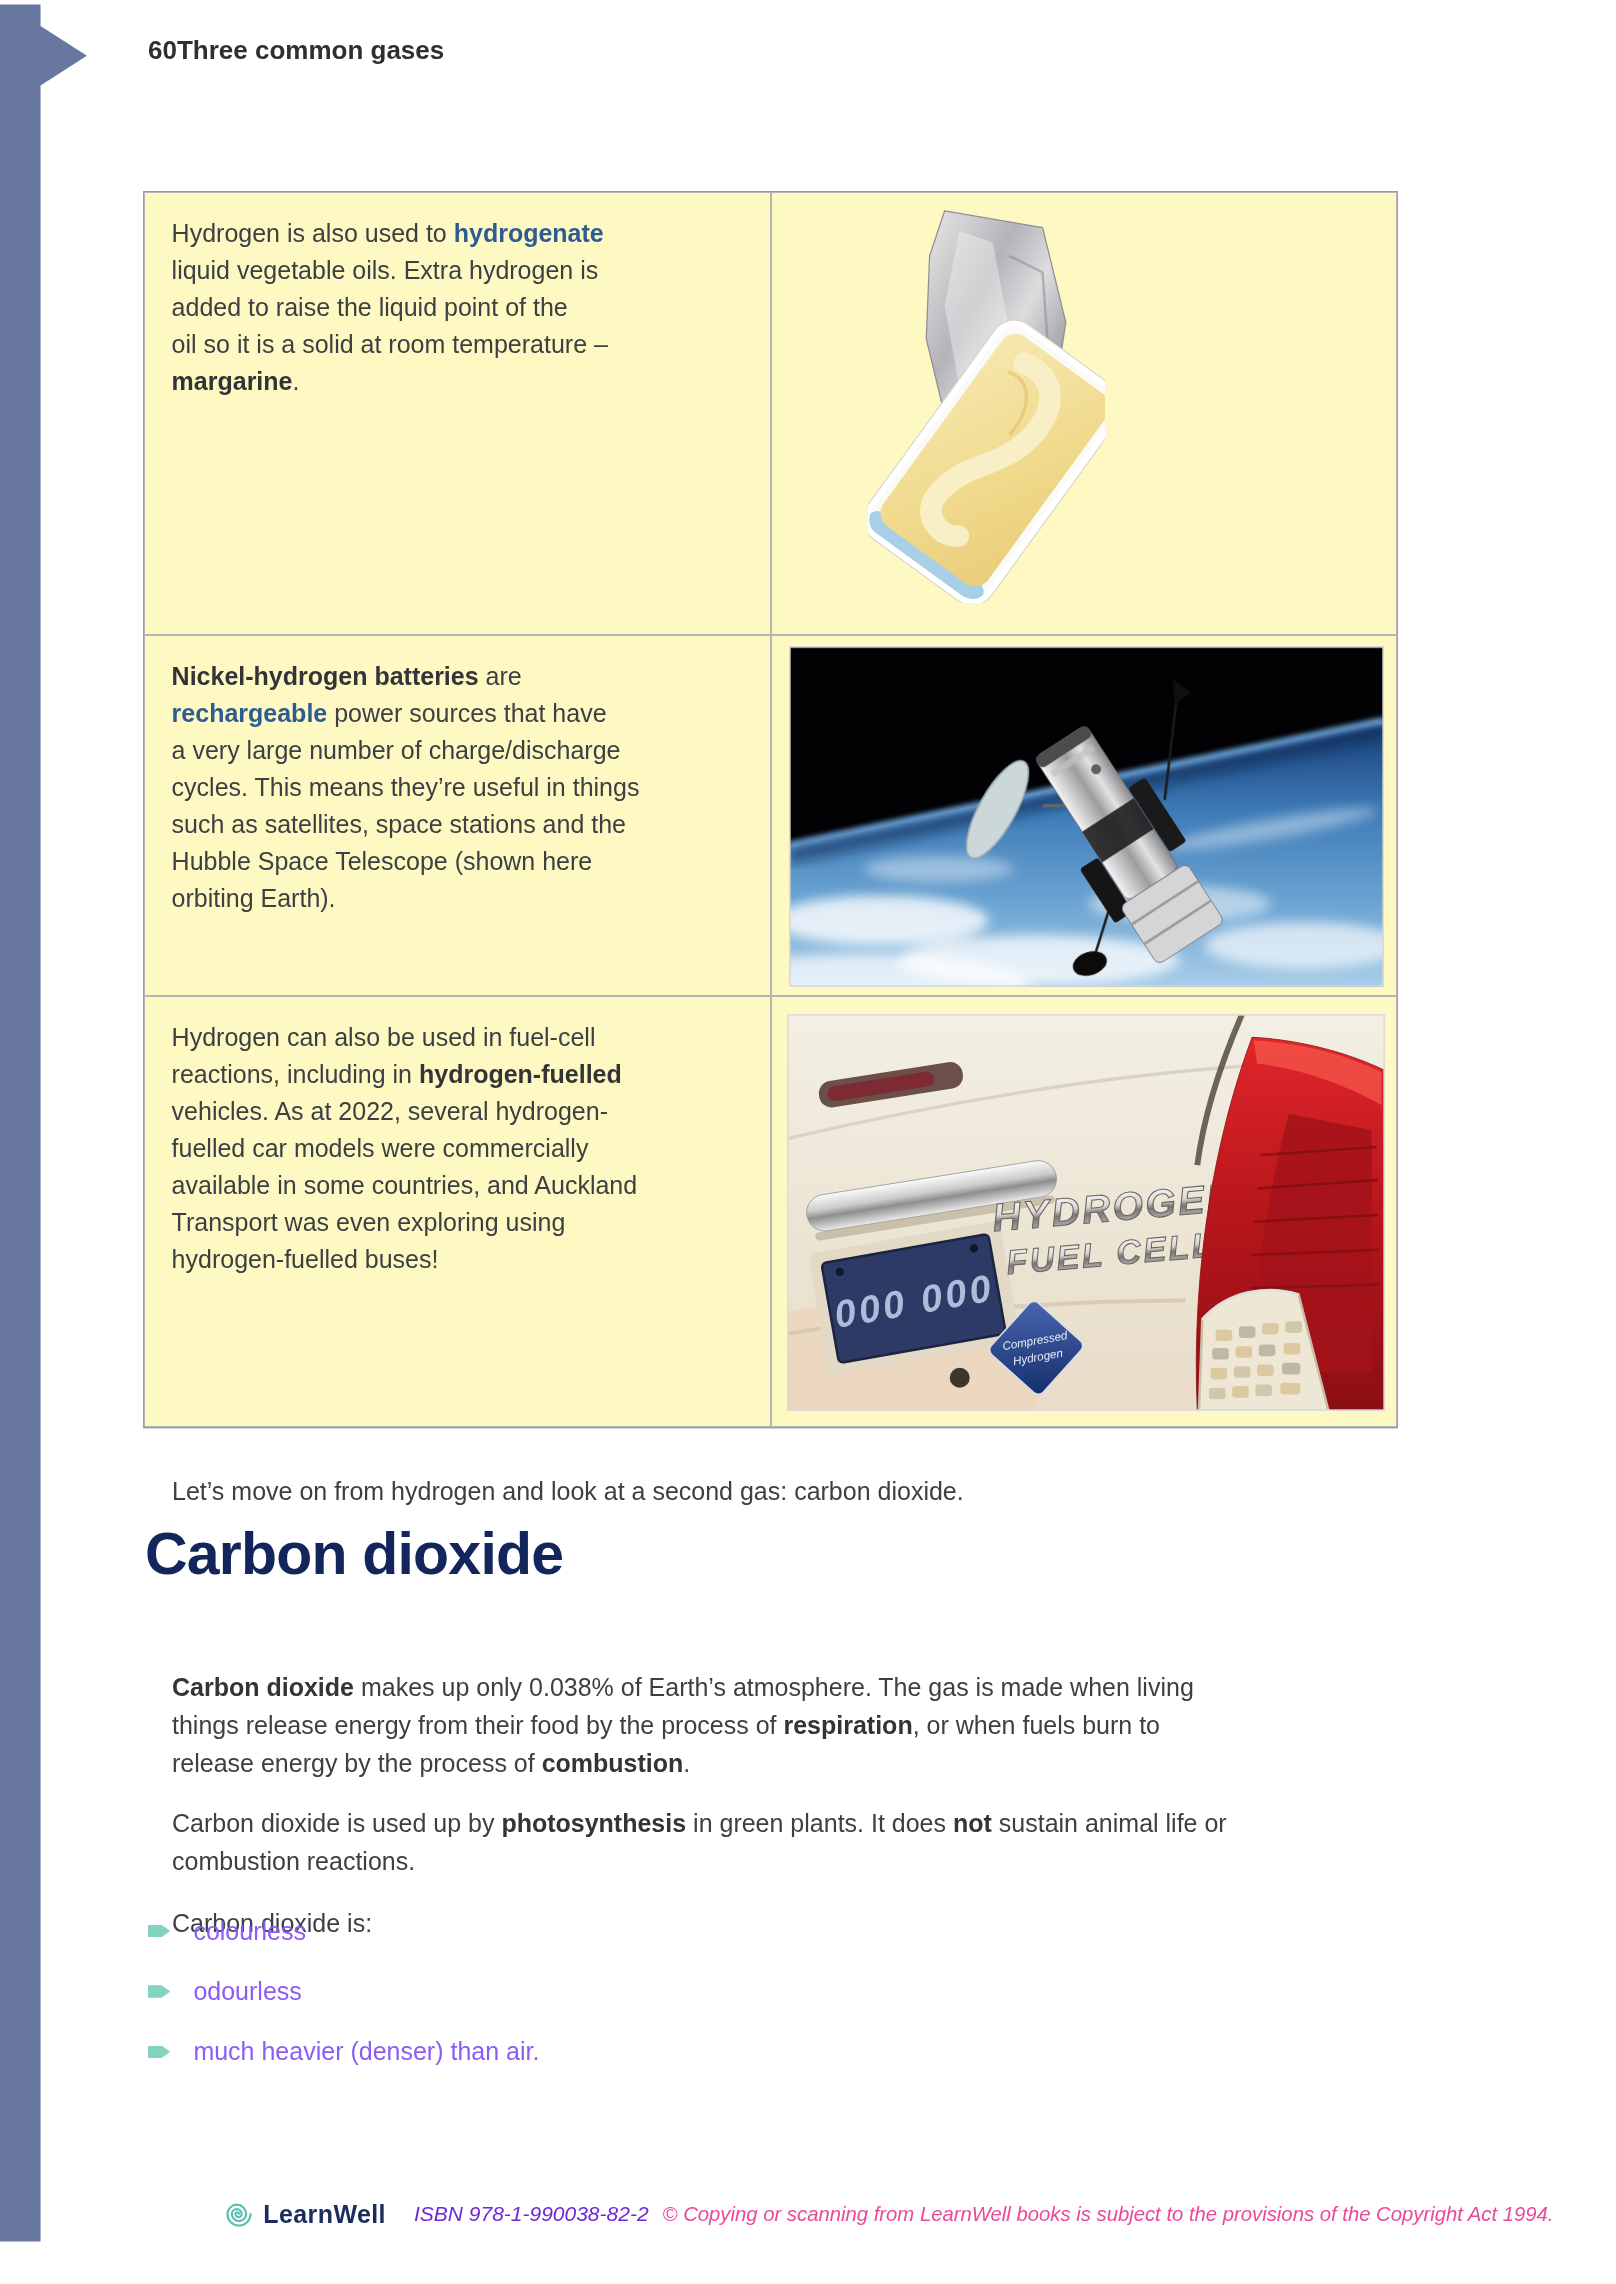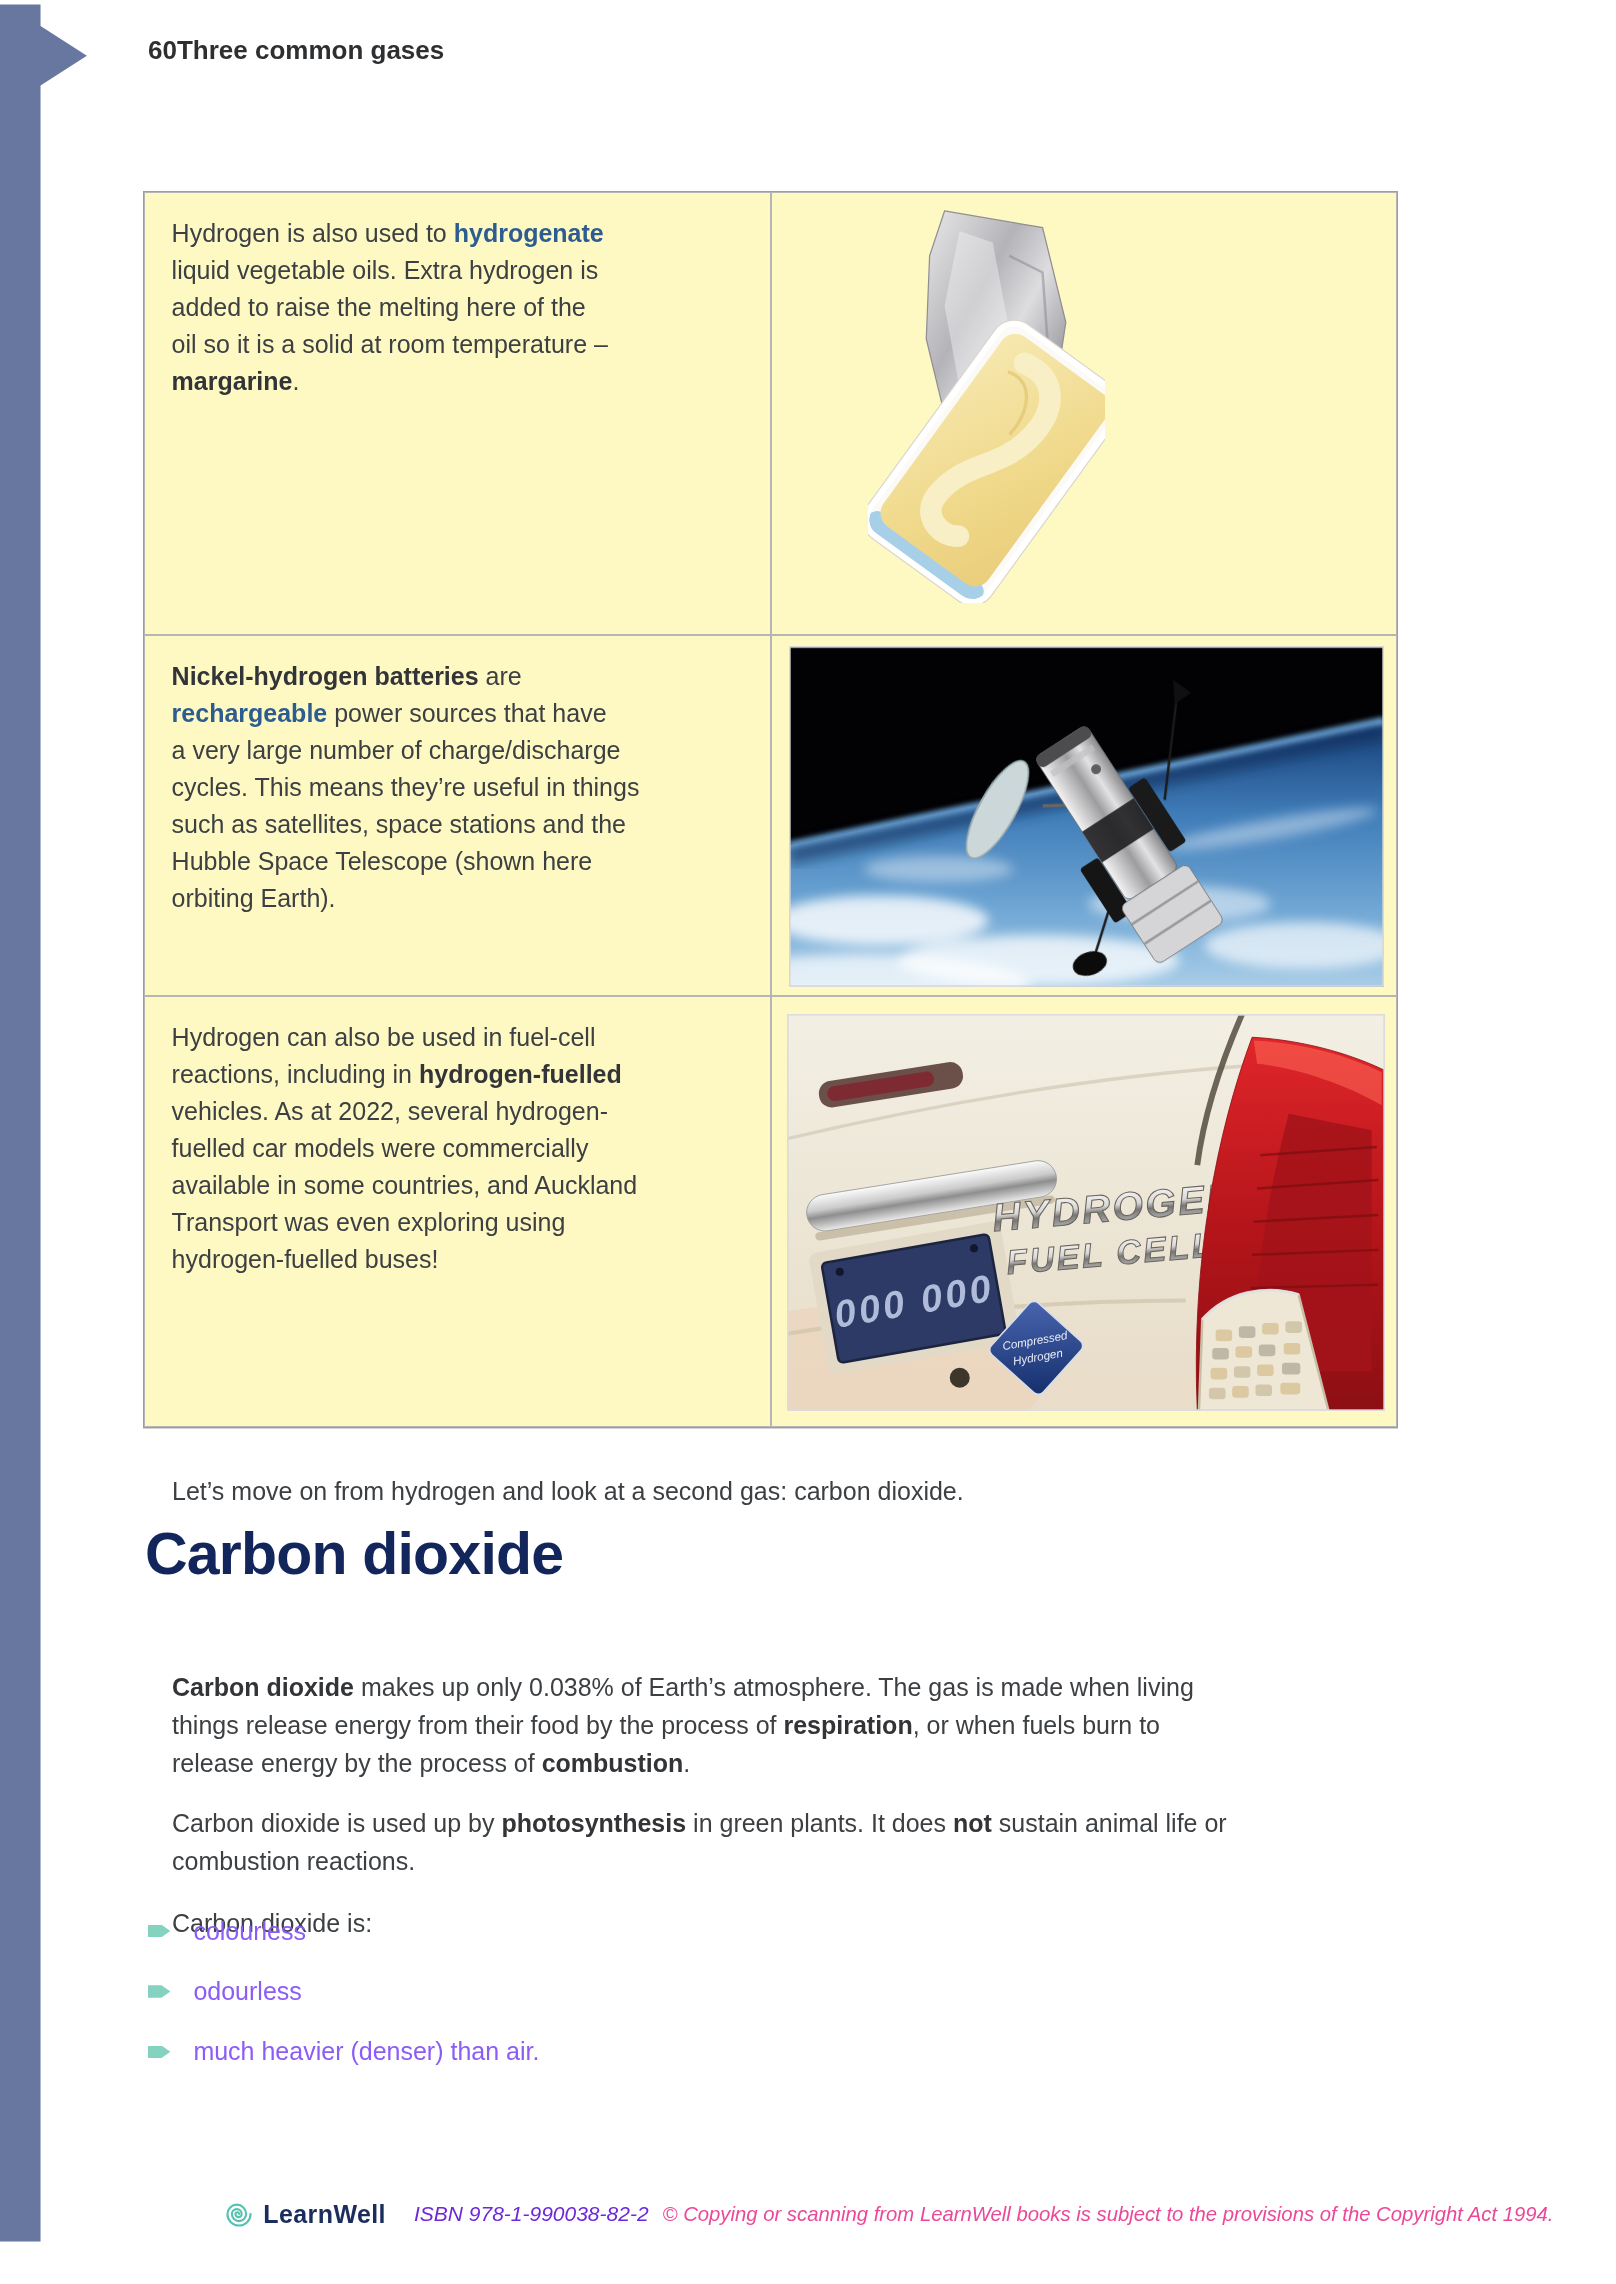--- a/index.html
+++ b/index.html
@@ -48,21 +48,21 @@
   </svg>
 </div>
 
 <div class="page-header">
   <span>60</span>
   <span>Three common gases</span>
 </div>
 
 <div class="content-table">
 
-  <div class="cell text-cell"><span>Hydrogen is also used to </span><span class="run-accent">hydrogenate</span><br><span>liquid vegetable oils. Extra hydrogen is</span><br><span>added to raise the melting here of the</span><br><span>oil so it is a solid at room temperature –</span><br><span class="run-bold">margarine</span><span>.</span></div>
+  <div class="cell text-cell"><span>Hydrogen is also used to </span><span class="run-accent">hydrogenate</span><br><span>liquid vegetable oils. Extra hydrogen is</span><br><span>added to raise the liquid point of the</span><br><span>oil so it is a solid at room temperature –</span><br><span class="run-bold">margarine</span><span>.</span></div>
 
   <div class="cell img-cell">
 
     <svg class="photo" style="left:96px;top:13.3px" width="237" height="397" viewBox="0 0 285 478">
       <defs>
         <linearGradient id="foilG" x1="0" y1="0" x2="1" y2="1">
           <stop offset="0" stop-color="#e9e9eb"></stop>
             <stop offset="0.35" stop-color="#b4b4b8"></stop>
           <stop offset="0.55" stop-color="#dddde0"></stop>
             <stop offset="0.78" stop-color="#9c9da1"></stop>

